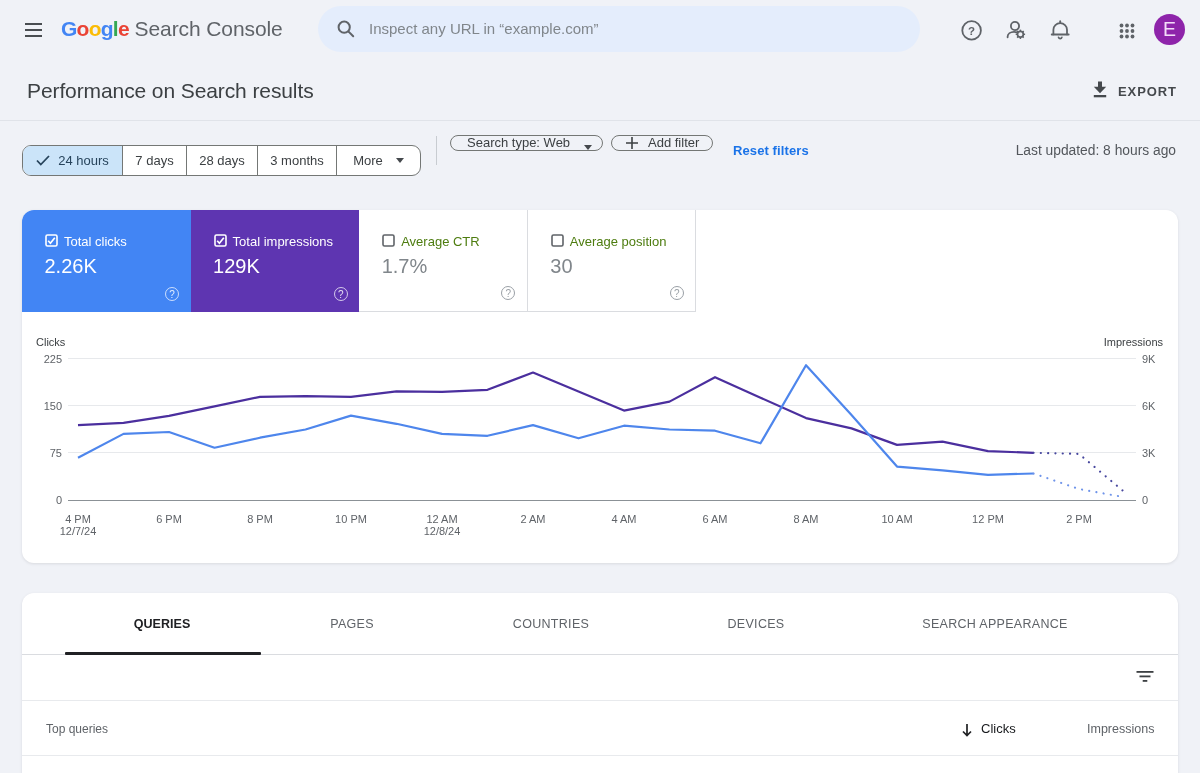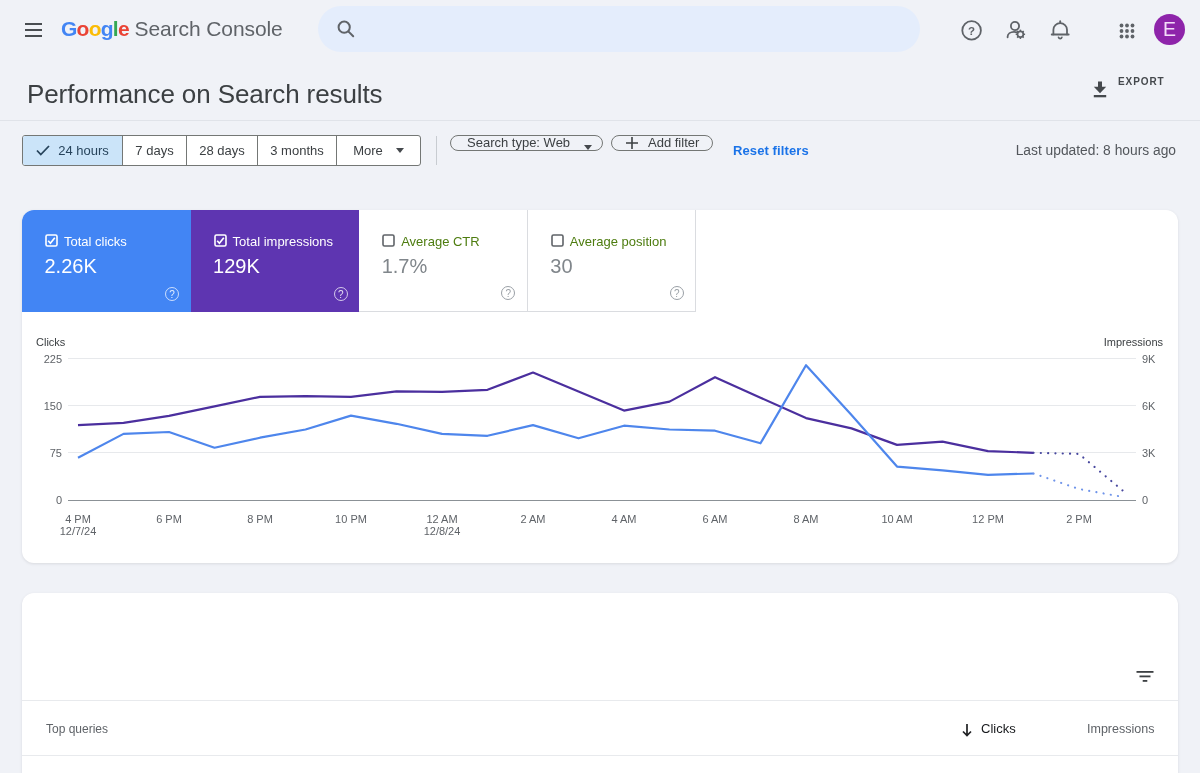--- a/index.html
+++ b/index.html
@@ -7,24 +7,24 @@
 
 #burger span{display:block;width:17px;height:2.1px;background:#494d51;margin-bottom:3.7px}
 #logo{left:61px;top:17px;font-size:21px;letter-spacing:-0.75px;font-weight:700}
 #logo .sc{color:#5f6368;font-weight:400;letter-spacing:-0.1px}
 #sbar{left:318px;top:6px;width:602px;height:46px;border-radius:23px;background:#e4edfc}
 #sbar .ph{position:absolute;left:51px;top:14px;font-size:15px;color:#80868b}
 .gb{color:#4285f4}.rd{color:#ea4335}.yl{color:#fbbc05}.gn{color:#34a853}
 #avatar{left:1154px;top:14px;width:31px;height:31px;border-radius:50%;background:#8e24aa;color:#f3dcf8;font-size:19.5px;text-align:center;line-height:30px}
 
 #trow{left:0;top:60px;width:1200px;height:61px;border-bottom:1px solid #e0e3e9}
-#title{left:27px;top:79px;font-size:26px;color:#3c4043;letter-spacing:-0.1px}
-#export{left:1118px;top:76px;font-size:10px;font-weight:700;letter-spacing:0.9px;color:#45494d}
-
-#seg{left:22px;top:135px;height:31px;border:1px solid #747775;border-radius:3px;display:flex;background:#fff;overflow:hidden}
+#title{left:27px;top:79px;font-size:21px;color:#3c4043;letter-spacing:-0.1px}
+#export{left:1118px;top:84px;font-size:13px;font-weight:700;letter-spacing:0.9px;color:#45494d}
+
+#seg{left:22px;top:145px;height:31px;border:1px solid #747775;border-radius:9px;display:flex;background:#fff;overflow:hidden}
 #seg .s{height:100%;display:flex;align-items:center;justify-content:center;font-size:13px;color:#3c4043;border-left:1px solid #747775}
 #seg .s:first-child{border-left:none;background:#cbe4f9;color:#27445c;font-weight:400}
 .pill{position:absolute;top:135px;height:16px;border:1px solid #747775;border-radius:16px;background:transparent;display:flex;align-items:flex-end;font-size:13px;color:#3c4043}
 #reset{left:733px;top:143px;font-size:13px;font-weight:700;color:#1a73e8;letter-spacing:0.1px}
 #lastupd{right:24px;top:142.5px;font-size:13.8px;color:#53575c}
 #vdiv{left:436px;top:136px;width:1px;height:29px;background:#c8ccd1}
 .caret{width:0;height:0;border-left:4.5px solid transparent;border-right:4.5px solid transparent;border-top:5px solid #45494d}
 
 .card{position:absolute;left:22px;width:1156px;background:#fff;border-radius:12px;box-shadow:0 1px 3px rgba(60,64,67,.13)}
 #card1{top:210px;height:352.5px}
@@ -54,20 +54,21 @@
     <span></span>
     <span></span>
     <span></span>
   </div>
 <div class="abs" id="logo"><span class="gb">G</span><span class="rd">o</span><span class="yl">o</span><span class="gb">g</span><span class="gn">l</span><span class="rd">e</span><span class="sc"> Search Console</span></div>
 <div class="abs" id="sbar">
   <svg class="abs" style="left:18px;top:13px" width="20" height="20" viewBox="0 0 20 20">
       <circle cx="8.2" cy="8.2" r="5.6" class="ic" style="stroke-width:2"></circle>
       <line x1="12.6" y1="12.6" x2="17.2" y2="17.2" class="ic" style="stroke-width:2"></line>
     </svg>
+  <span class="ph">Inspect any URL in “example.com”</span>
 </div>
 <svg class="abs" style="left:961px;top:20px" width="22" height="22" viewBox="0 0 22 22">
     <circle cx="10.6" cy="10.4" r="9.3" class="ic" style="stroke-width:1.8"></circle>
     <text x="10.6" y="14.8" text-anchor="middle" fill="#5f6368" stroke="none" style="font:700 11.5px &quot;Liberation Sans&quot;,sans-serif">?</text>
   </svg>
 <svg class="abs" style="left:1004px;top:18px" width="24" height="24" viewBox="0 0 24 24">
     <circle cx="11" cy="8" r="4.1" class="ic" style="stroke-width:1.8"></circle>
     <path d="M3.6 19.3v-.6c0-3 2.9-4.9 6.4-4.9 1.1 0 2.1.2 3 .5" class="ic" style="stroke-width:1.8"></path>
     <circle cx="16.4" cy="16.3" r="2.9" class="ic" style="stroke-width:1.7"></circle>
     <g stroke="#5f6368" stroke-width="1.5">
@@ -194,20 +195,28 @@
         <text x="1079.0" y="523" text-anchor="middle" class="ax">2 PM</text>
 <polyline points="78.0,425.2 123.5,422.9 169.0,415.8 214.5,406.3 260.0,396.9 305.5,396.1 351.0,396.9 396.5,391.4 442.0,391.8 487.5,389.8 533.0,372.5 578.5,391.4 624.0,410.6 669.5,401.6 715.0,377.2 760.5,397.7 806.0,418.1 851.5,428.4 897.0,444.9 942.5,441.7 988.0,451.2 1033.5,452.8" fill="none" stroke="#4b2f9e" stroke-width="2.2" stroke-linejoin="round"></polyline>
 <polyline points="1033.5,452.8 1079.0,453.9 1124.5,492.1" fill="none" stroke="#47479e" stroke-width="2.15" stroke-dasharray="0.1 7.2" stroke-linecap="round"></polyline>
 <polyline points="78.0,457.8 123.5,433.9 169.0,432.0 214.5,447.7 260.0,437.7 305.5,429.5 351.0,415.6 396.5,423.8 442.0,433.9 487.5,435.8 533.0,425.1 578.5,438.3 624.0,425.7 669.5,429.5 715.0,430.7 760.5,443.3 806.0,365.2 851.5,415.0 897.0,466.6 942.5,470.4 988.0,474.8 1033.5,473.5" fill="none" stroke="#4e86ec" stroke-width="2.2" stroke-linejoin="round"></polyline>
 <polyline points="1033.5,473.5 1079.0,489.0 1124.5,497.2" fill="none" stroke="#6f94ea" stroke-width="2.15" stroke-dasharray="0.1 7.2" stroke-linecap="round"></polyline>
 </svg>
     </div>
 </div>
 
 <div class="card" id="card2">
+  <div id="tabs">
+    <div class="t sel" style="left:140px">QUERIES</div>
+    <div class="t" style="left:330px">PAGES</div>
+    <div class="t" style="left:529px">COUNTRIES</div>
+    <div class="t" style="left:734px">DEVICES</div>
+    <div class="t" style="left:973px">SEARCH APPEARANCE</div>
+    <div id="uline"></div>
+  </div>
   <div id="frow">
     <svg class="abs" style="right:24px;top:15.5px" width="18" height="14" viewBox="0 0 18 14" fill="#3c4043">
         <rect x="0.5" y="1" width="17" height="1.8"></rect>
         <rect x="3.5" y="5.5" width="11" height="1.8"></rect>
         <rect x="6.7" y="10" width="4.6" height="1.8"></rect>
       </svg>
   </div>
   <div id="throw">
     <div class="abs" style="left:24px;top:21px;color:#5f6368;font-weight:500">Top queries</div>
     <svg class="abs" style="left:939px;top:22.5px" width="12" height="14" viewBox="0 0 12 14">

